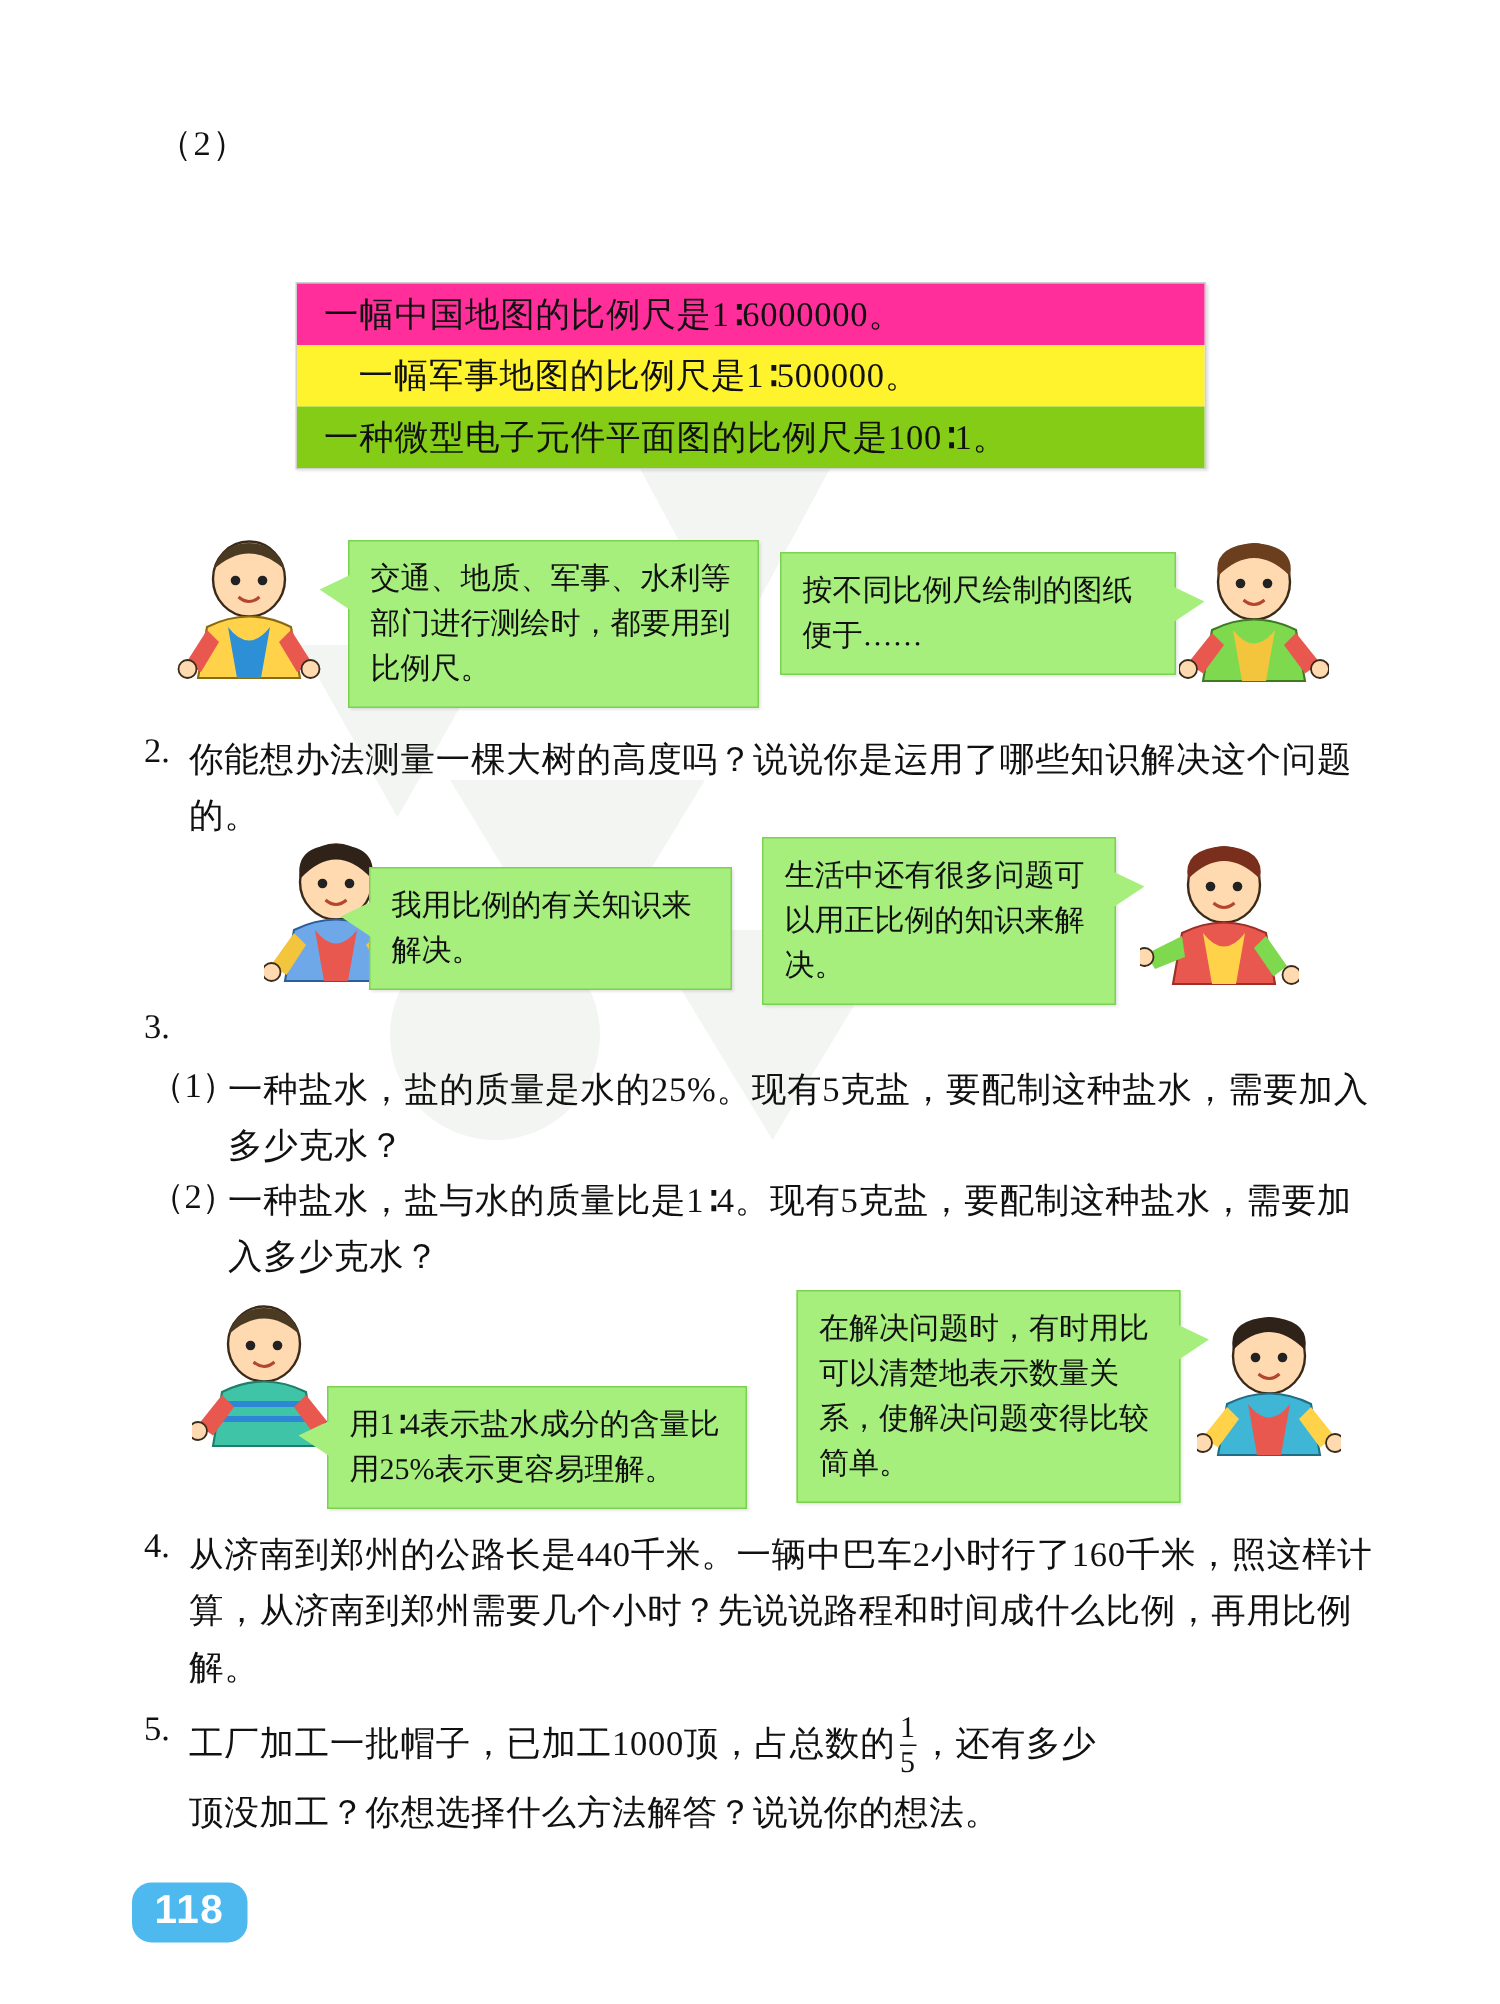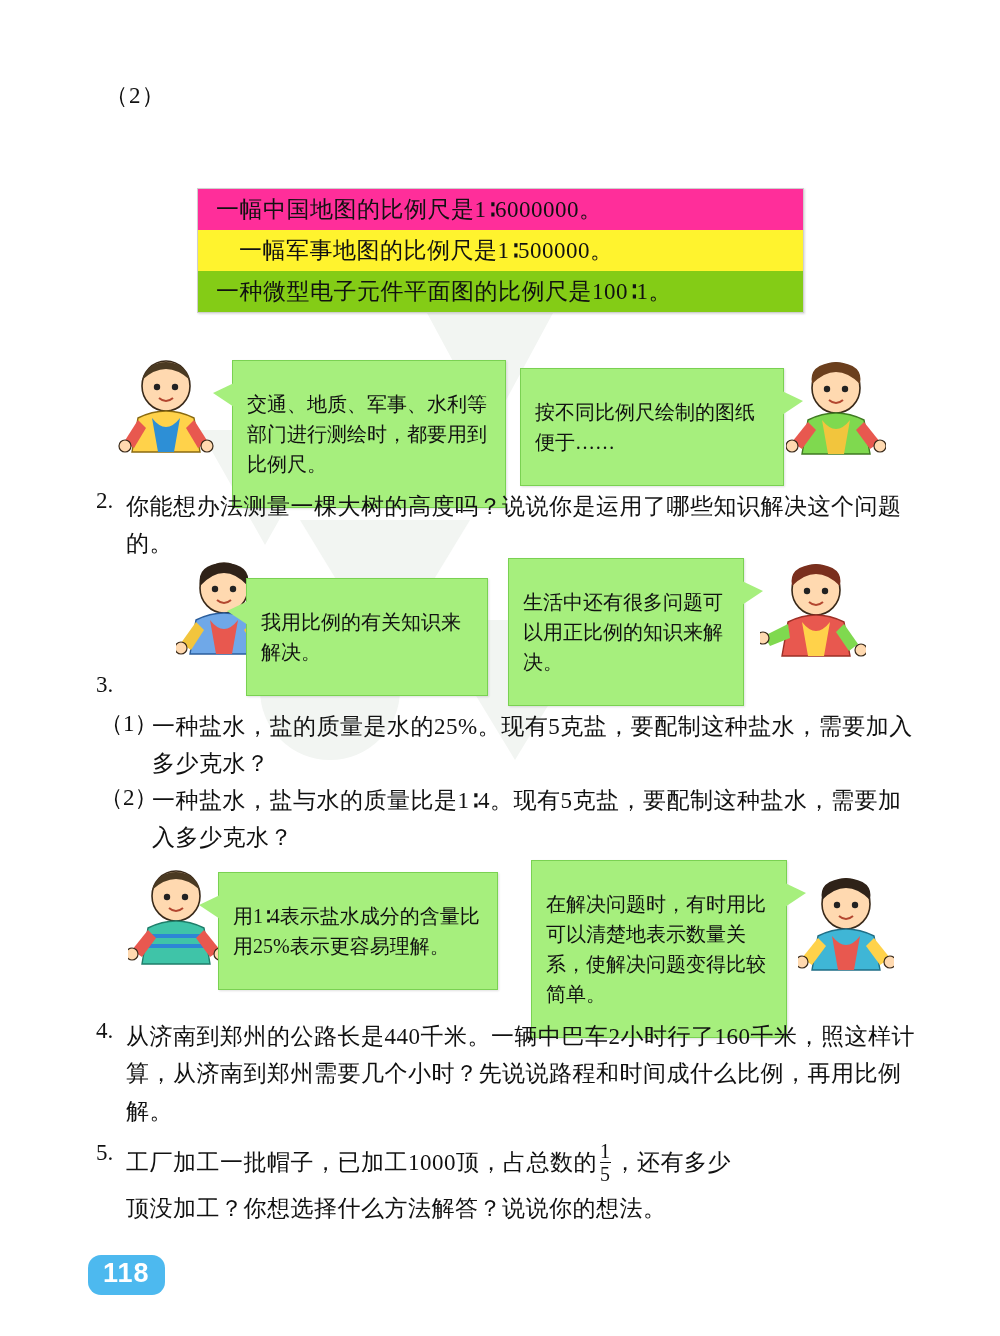--- a/index.html
+++ b/index.html
@@ -39,21 +39,21 @@
   .s1{background:#ff2e9a;}
   .s2{background:#fff32e;padding-left:41px;}
   .s3{background:#53e0cf;}
   .s4{background:#84cc16;}
 
   
   .bubble{
     position:absolute;
     background:#a6ef7d;
     border:1px solid #7ad152;
-    padding:28px 14px;
+    padding:10px 14px;
     font-size:20px;line-height:1.5;
     color:#111;
     box-shadow:1px 1px 2px rgba(0,0,0,.12);
   }
   .bubble .tail{
     position:absolute;width:0;height:0;
   }
   .tail-left{
     left:-20px;top:22px;
     border-top:10px solid transparent;
@@ -216,21 +216,21 @@
       <circle cx="57" cy="29" r="3.2" fill="#222"></circle>
     <path d="M41 40 q7 6 14 0" stroke="#b3462f" stroke-width="2" fill="none"></path>
     <path d="M20 60 q28 -14 56 0 l6 36 h-68z" fill="#3fc4a8" stroke="#1f7e6a" stroke-width="1.4"></path>
     <path d="M20 68 h56 M20 78 h56" stroke="#2d86d6" stroke-width="4"></path>
     <path d="M20 62 l-16 20 l10 7 l14 -19z" fill="#e8584f"></path>
     <path d="M76 62 l16 20 l-10 7 l-14 -19z" fill="#e8584f"></path>
     <circle cx="4" cy="86" r="6" fill="#ffd9b0" stroke="#3a2a1a" stroke-width="1.2"></circle>
     <circle cx="92" cy="86" r="6" fill="#ffd9b0" stroke="#3a2a1a" stroke-width="1.2"></circle>
   </svg>
 
-  <div class="bubble" style="left:218px;top:872px;width:250px;">
+  <div class="bubble" style="left:218px;top:924px;width:250px;">
     <span class="tail tail-left"></span>
     <span>用1∶4表示盐水成分的含量比用25%表示更容易理解。</span>
   </div>
 
   <div class="bubble" style="left:504px;top:860px;width:226px;margin-left:27px;">
     <span class="tail tail-right"></span>
     <span>在解决问题时，有时用比可以清楚地表示数量关系，使解决问题变得比较简单。</span>
   </div>
 
   <svg class="kid" style="left:798px;top:876px;" width="96" height="100" viewBox="0 0 96 100">

